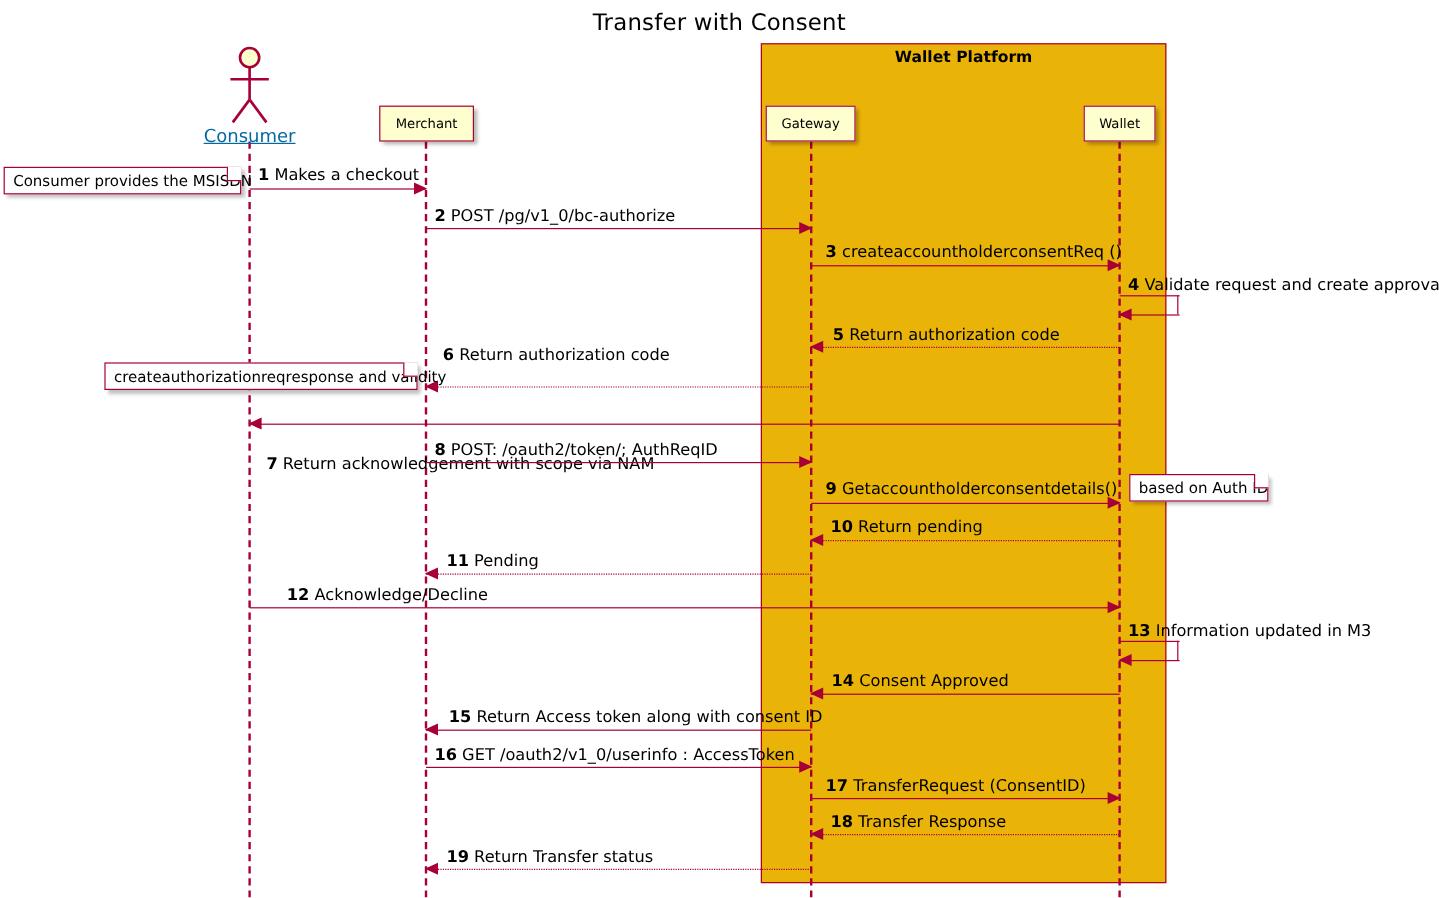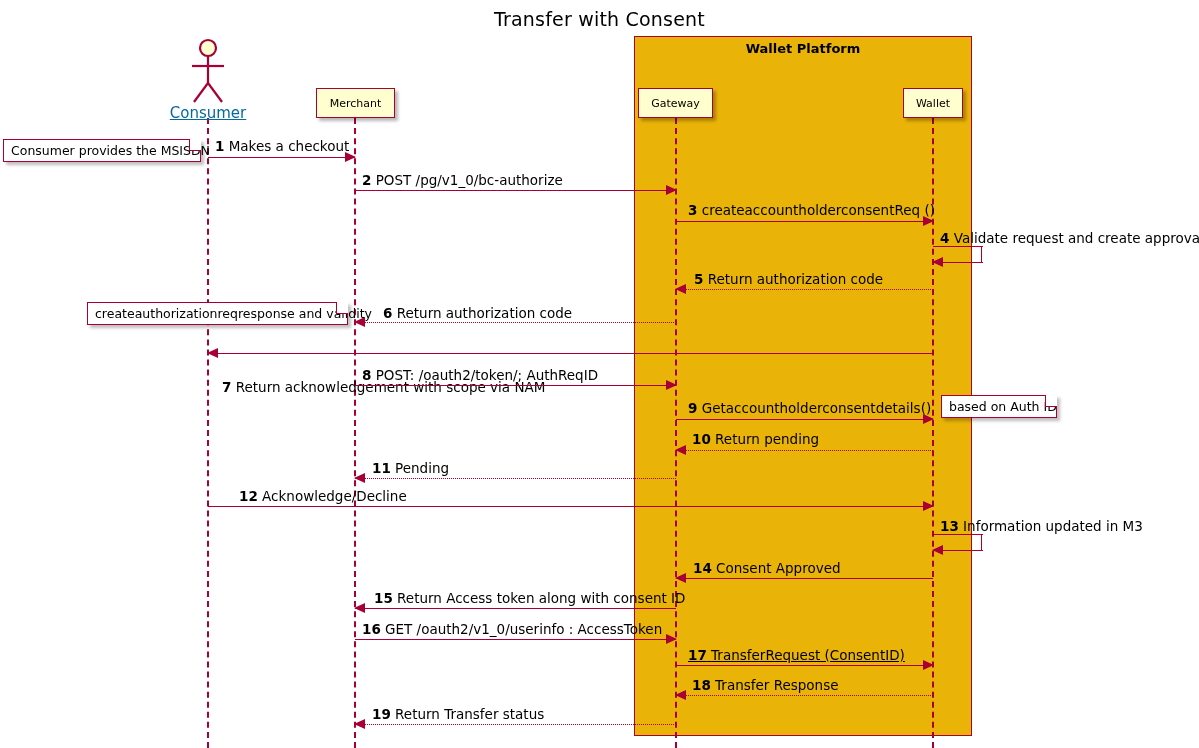--- a/index.html
+++ b/index.html
@@ -185,21 +185,21 @@
   </div>
   <div class="msg-label" style="left:694px;top:272px;">
     <span class="num">5</span> 
     <span>Return authorization code</span>
   </div>
 
   <div class="msg dotted" style="left:355px;top:322px;width:321px;">
     <div class="line"></div>
     <div class="head left"></div>
   </div>
-  <div class="msg-label" style="left:369px;top:306px;margin-left:14px;">
+  <div class="msg-label" style="left:369px;top:289px;">
     <span class="num">6</span> 
     <span>Return authorization code</span>
   </div>
 
   <div class="msg solid" style="left:208px;top:353px;width:725px;">
     <div class="line"></div>
     <div class="head left"></div>
   </div>
   <div class="msg-label" style="left:222px;top:336px;margin-top:44px;">
     <span class="num">7</span> 
@@ -286,21 +286,21 @@
   </div>
   <div class="msg-label" style="left:362px;top:622px;">
     <span class="num">16</span> 
     <span>GET /oauth2/v1_0/userinfo : AccessToken</span>
   </div>
 
   <div class="msg solid" style="left:676px;top:665px;width:257px;">
     <div class="line"></div>
     <div class="head right"></div>
   </div>
-  <div class="msg-label" style="left:688px;top:648px;text-decoration:underline;">
+  <div class="msg-label" style="left:688px;top:648px;">
     <span class="num">17</span> 
     <span>TransferRequest (ConsentID)</span>
   </div>
 
   <div class="msg dotted" style="left:676px;top:695px;width:257px;">
     <div class="line"></div>
     <div class="head left"></div>
   </div>
   <div class="msg-label" style="left:692px;top:678px;">
     <span class="num">18</span> 

